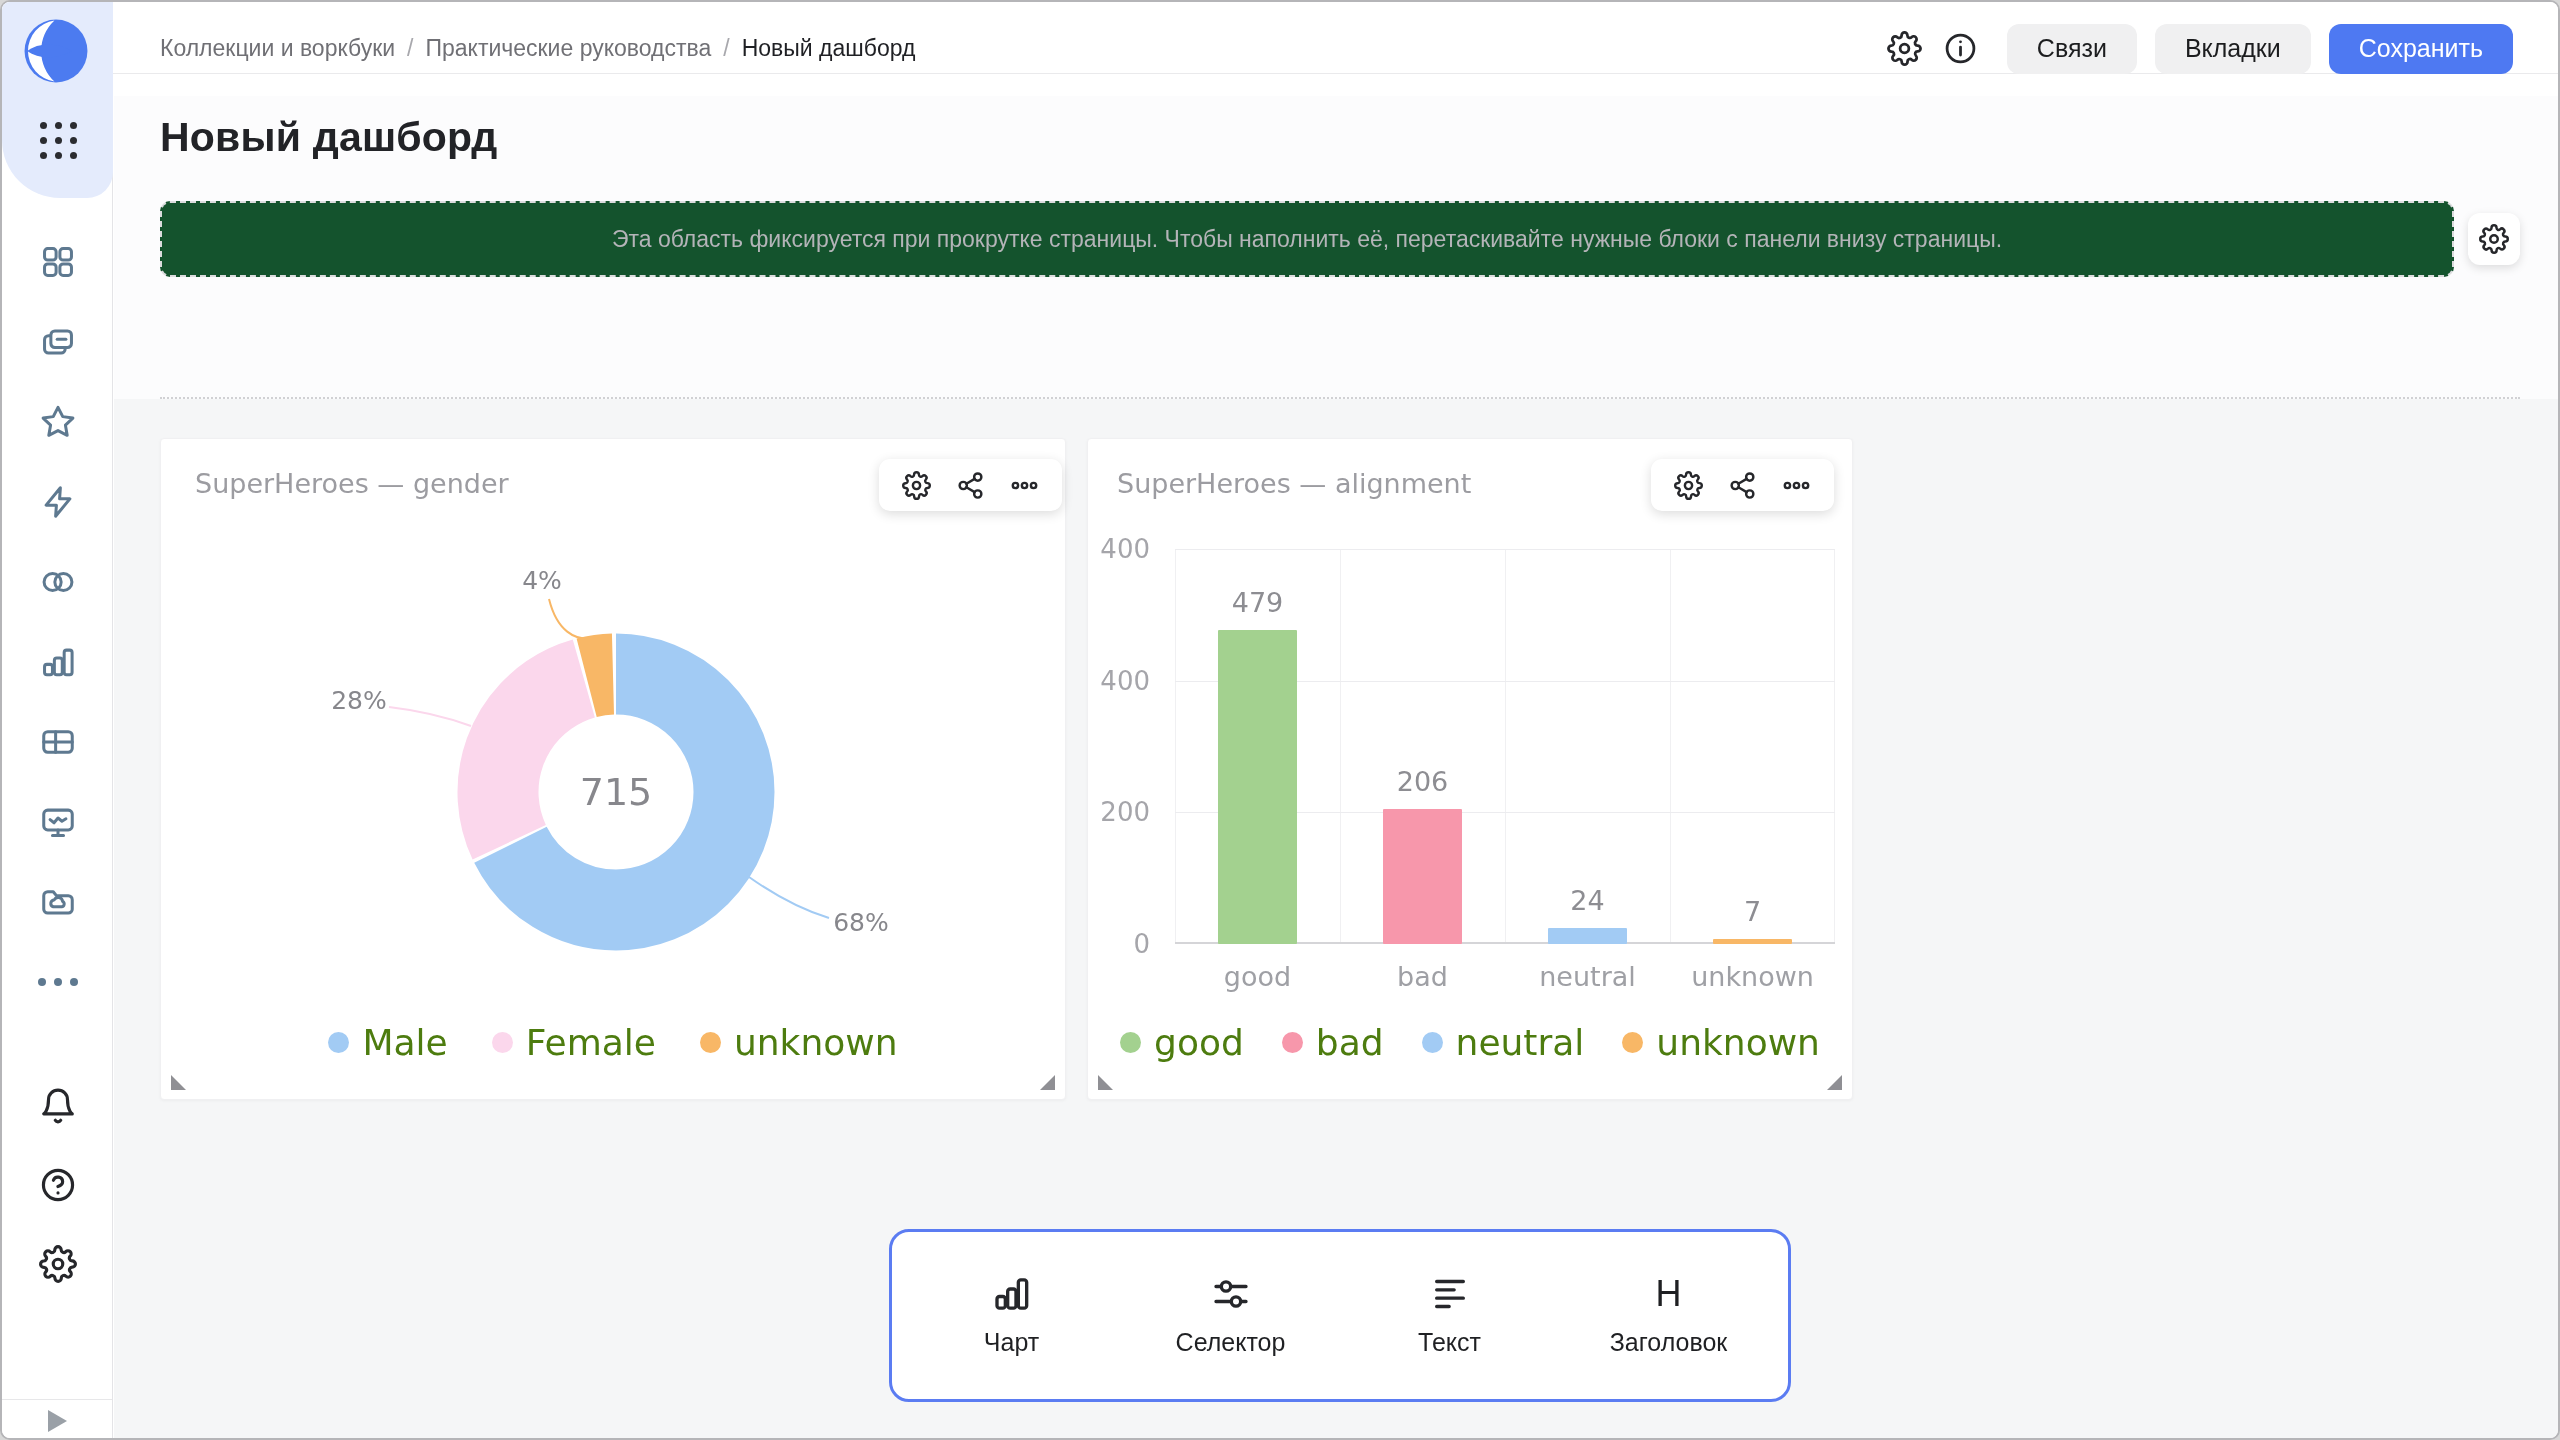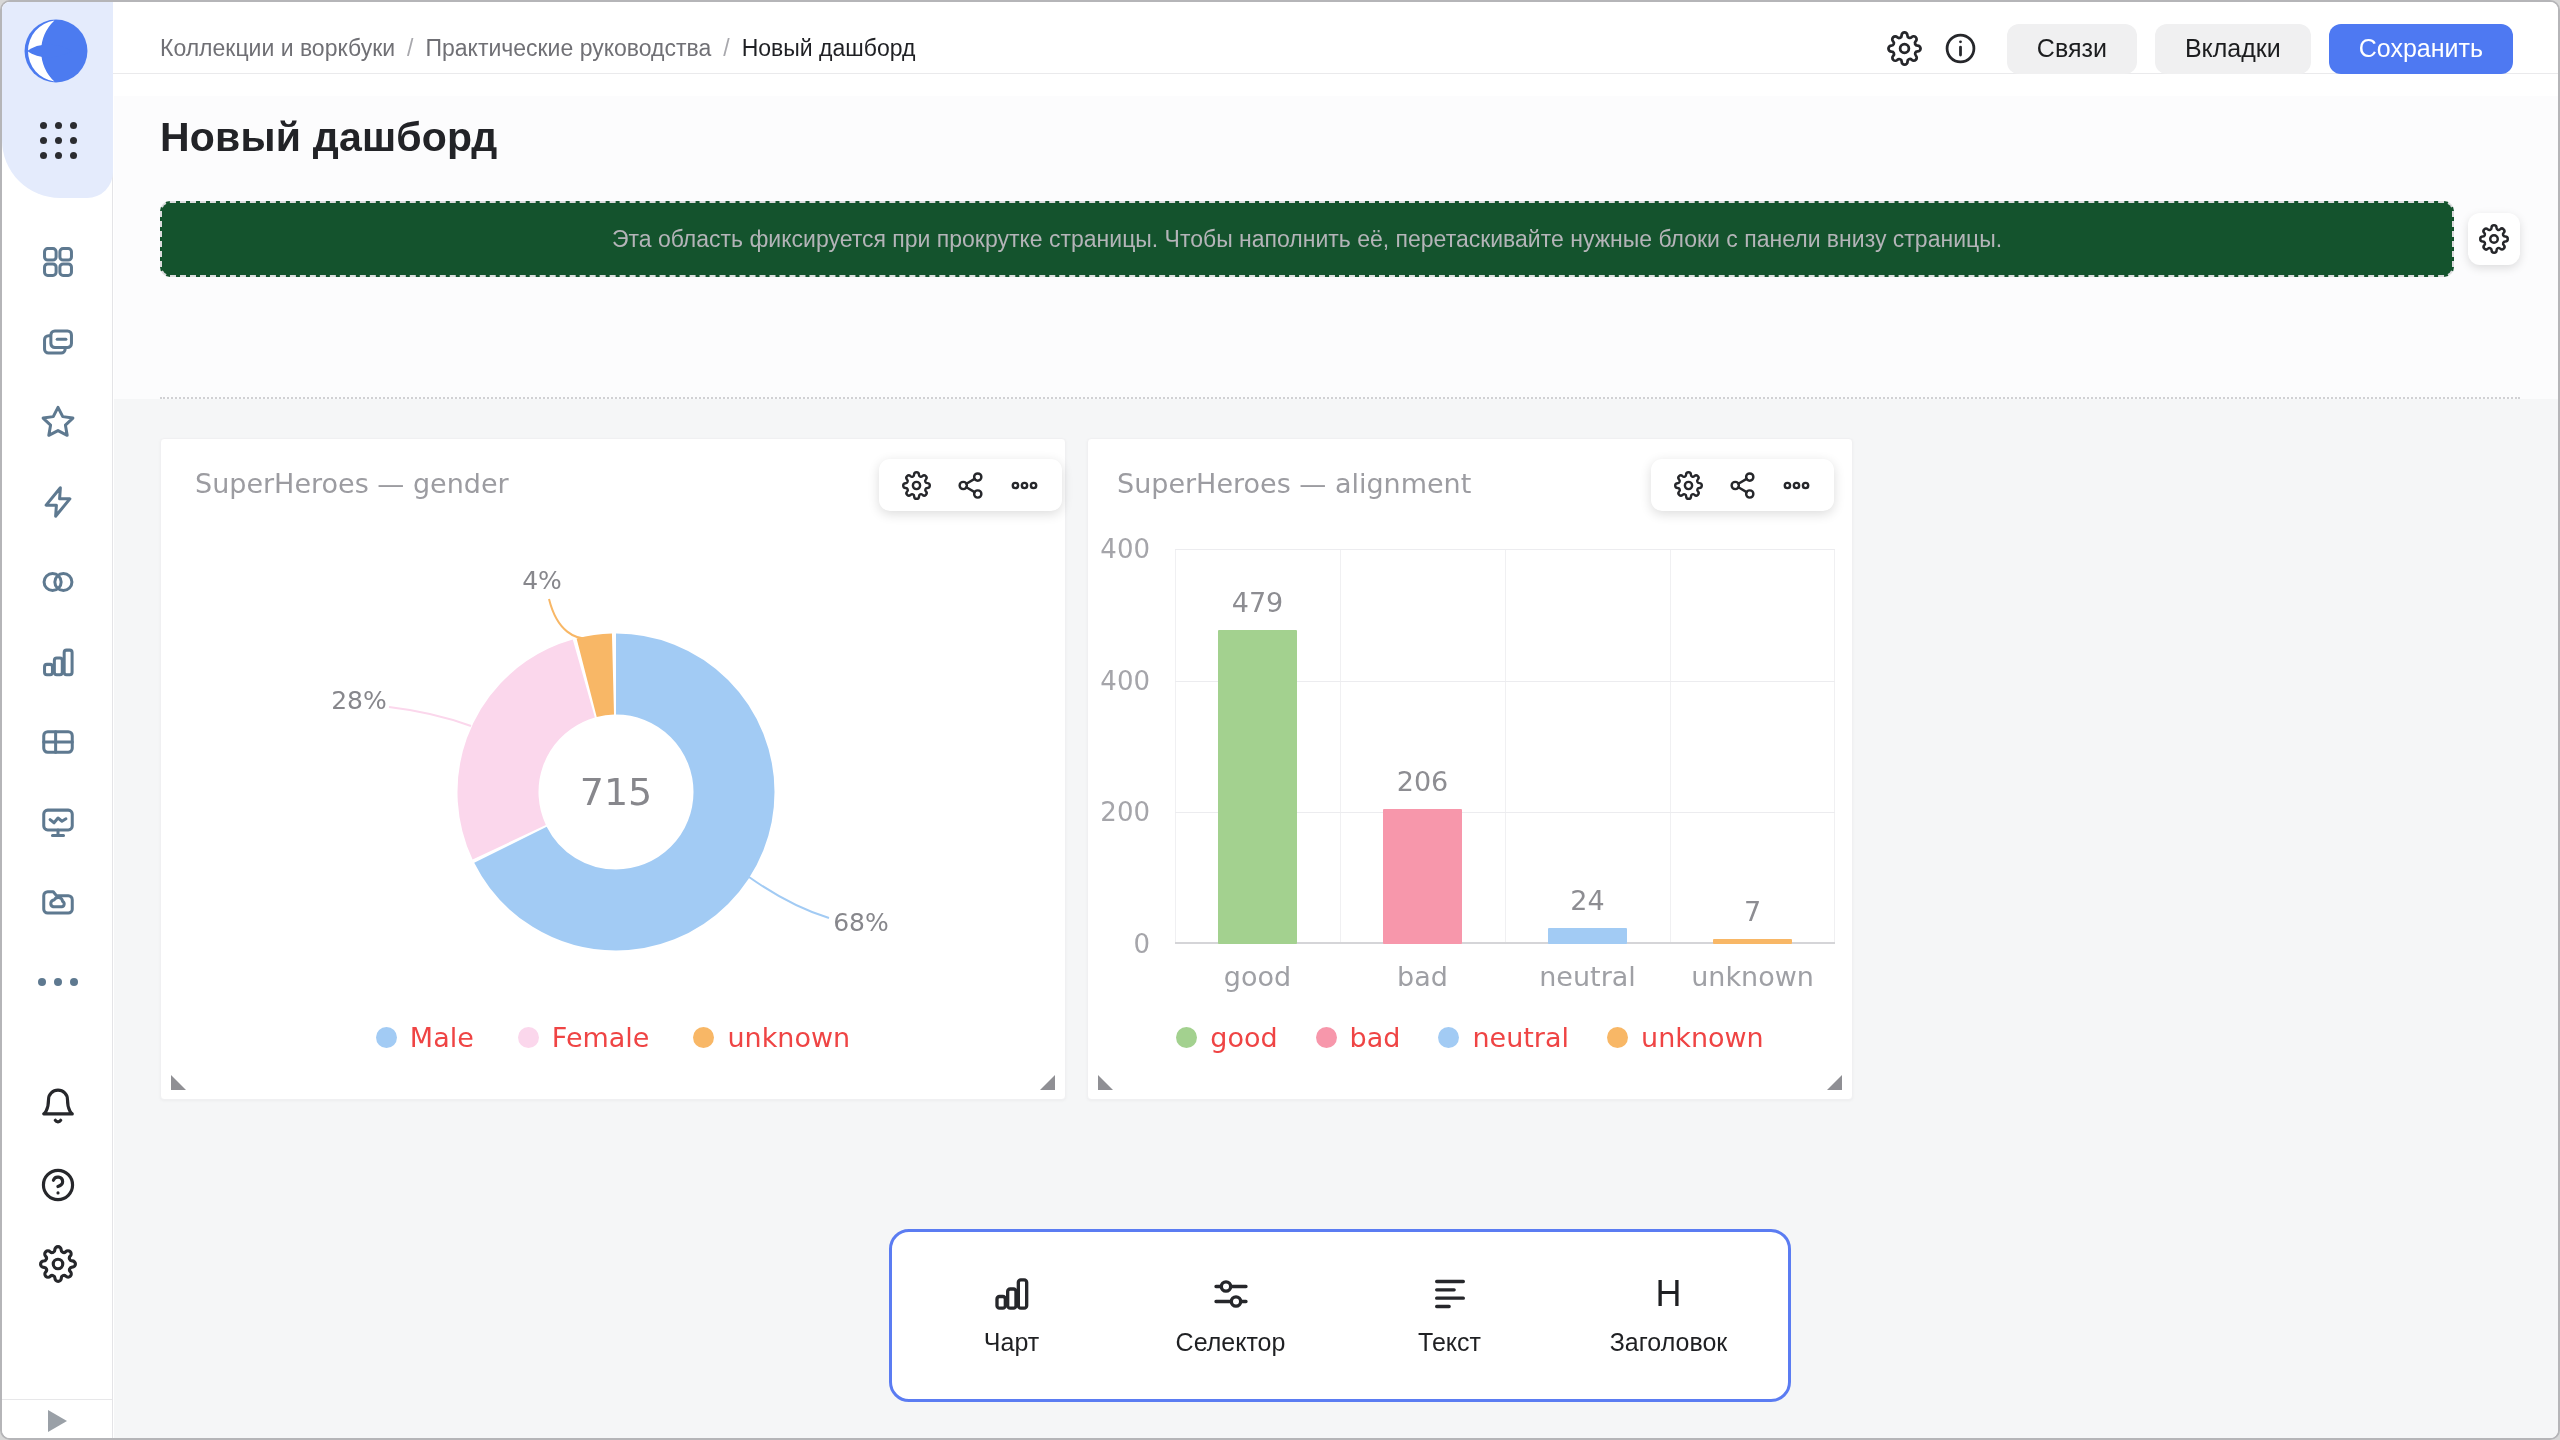--- a/index.html
+++ b/index.html
@@ -89,21 +89,21 @@
   .pill svg { width:29px; height:29px; stroke:#26272b; fill:none; stroke-width:2;
     stroke-linecap:round; stroke-linejoin:round; }
   .tri-bl { position:absolute; left:10px; bottom:9px; width:0; height:0;
     border-bottom:15px solid #8f8f94; border-right:15px solid transparent; cursor:nwse-resize; }
   .tri-br { position:absolute; right:10px; bottom:9px; width:0; height:0;
     border-bottom:15px solid #8f8f94; border-left:15px solid transparent; cursor:nwse-resize; }
   .legend-row { position:absolute; left:0; right:0; top:583px; display:flex;
     justify-content:center; gap:44px; font-family:"DejaVu Sans",sans-serif; }
   .legend-item { display:flex; align-items:center; gap:13px; cursor:pointer; }
   .legend-item i { width:21px; height:21px; border-radius:50%; }
-  .legend-item span { font-size:27px; color:#ef4444; }
+  .legend-item span { font-size:36px; color:#4d7c0f; }
 
   
   .donut-svg { position:absolute; left:0; top:0; }
   .donut-svg text { font-family:"DejaVu Sans",sans-serif; fill:#87878c; }
 
   
   .plot { position:absolute; left:87px; top:110px; width:660px; height:395px; }
   .hgrid { position:absolute; left:0; width:660px; height:0; border-top:1px solid #ececef; }
   .hgrid.baseline { border-top:2px solid #d5d5d8; }
   .vgrid { position:absolute; top:0; height:395px; width:0; border-left:1px solid #f0f0f2; }

